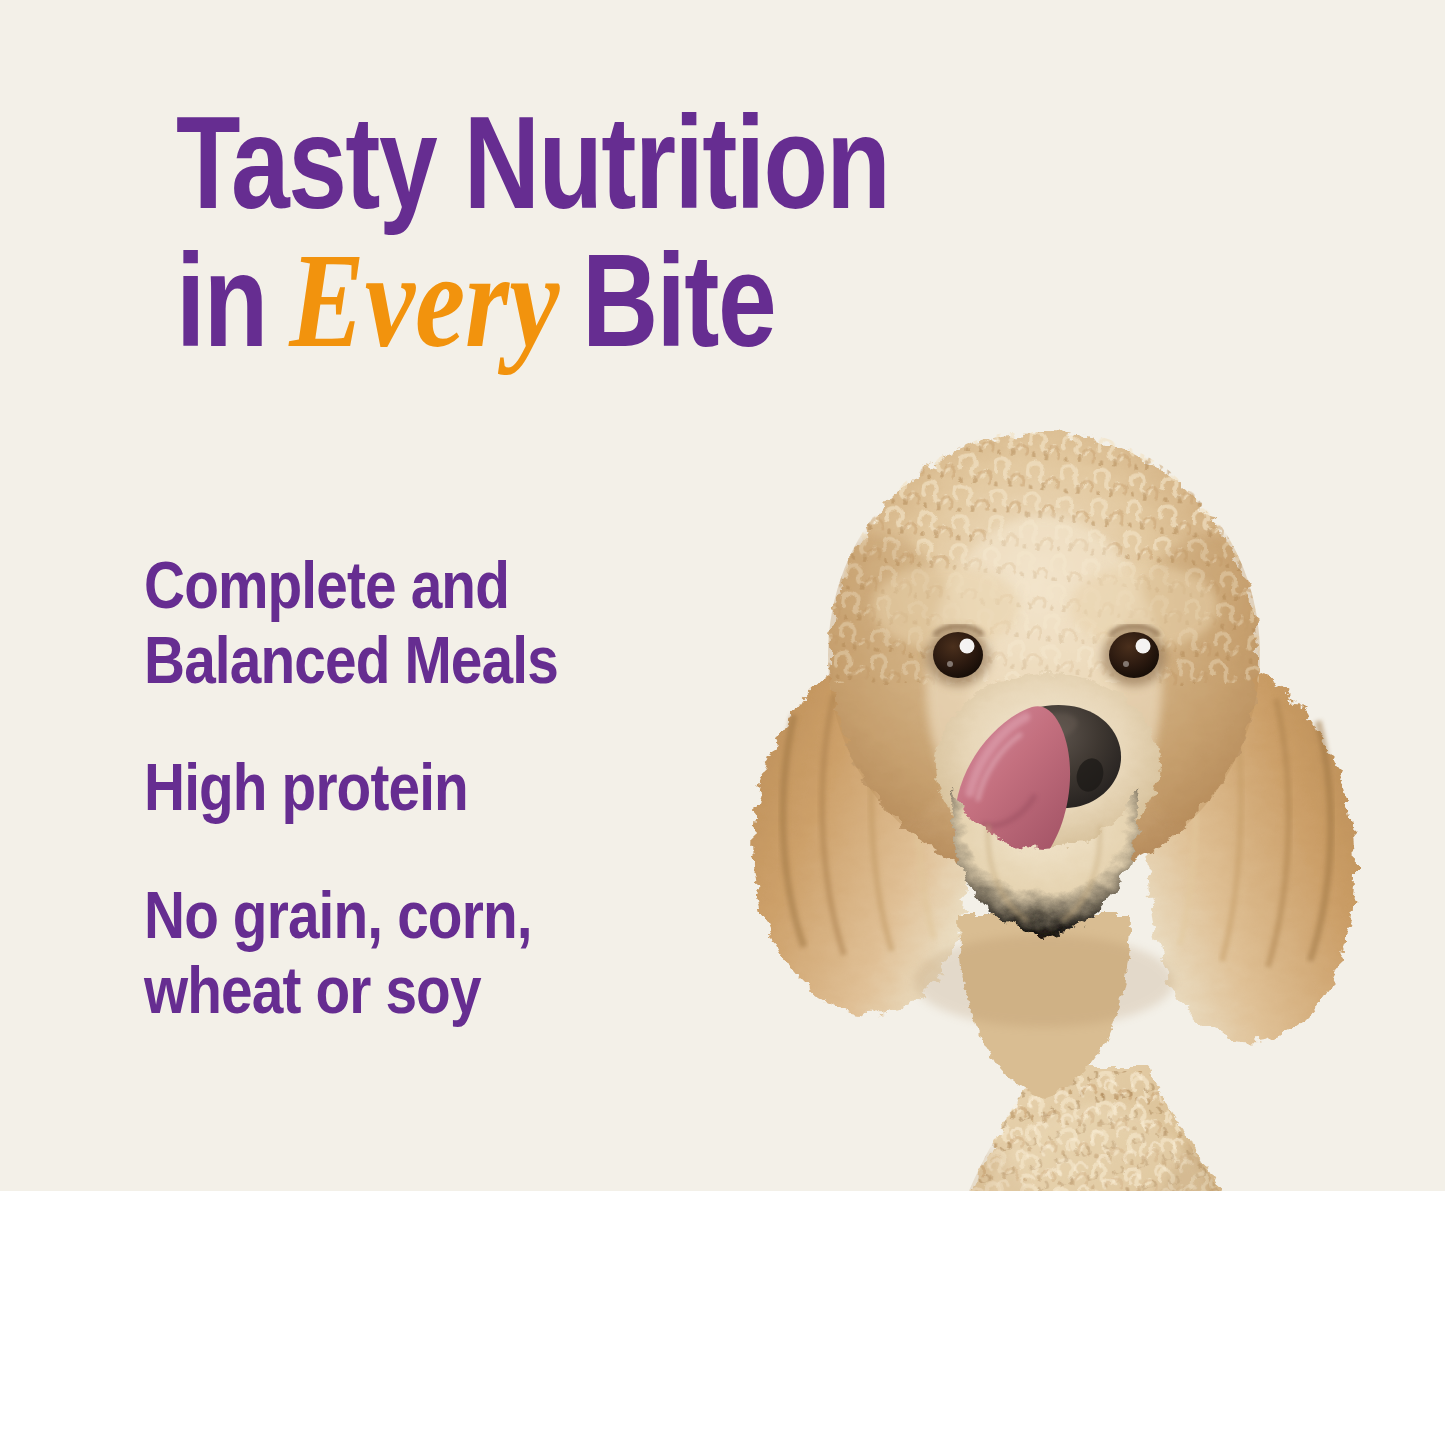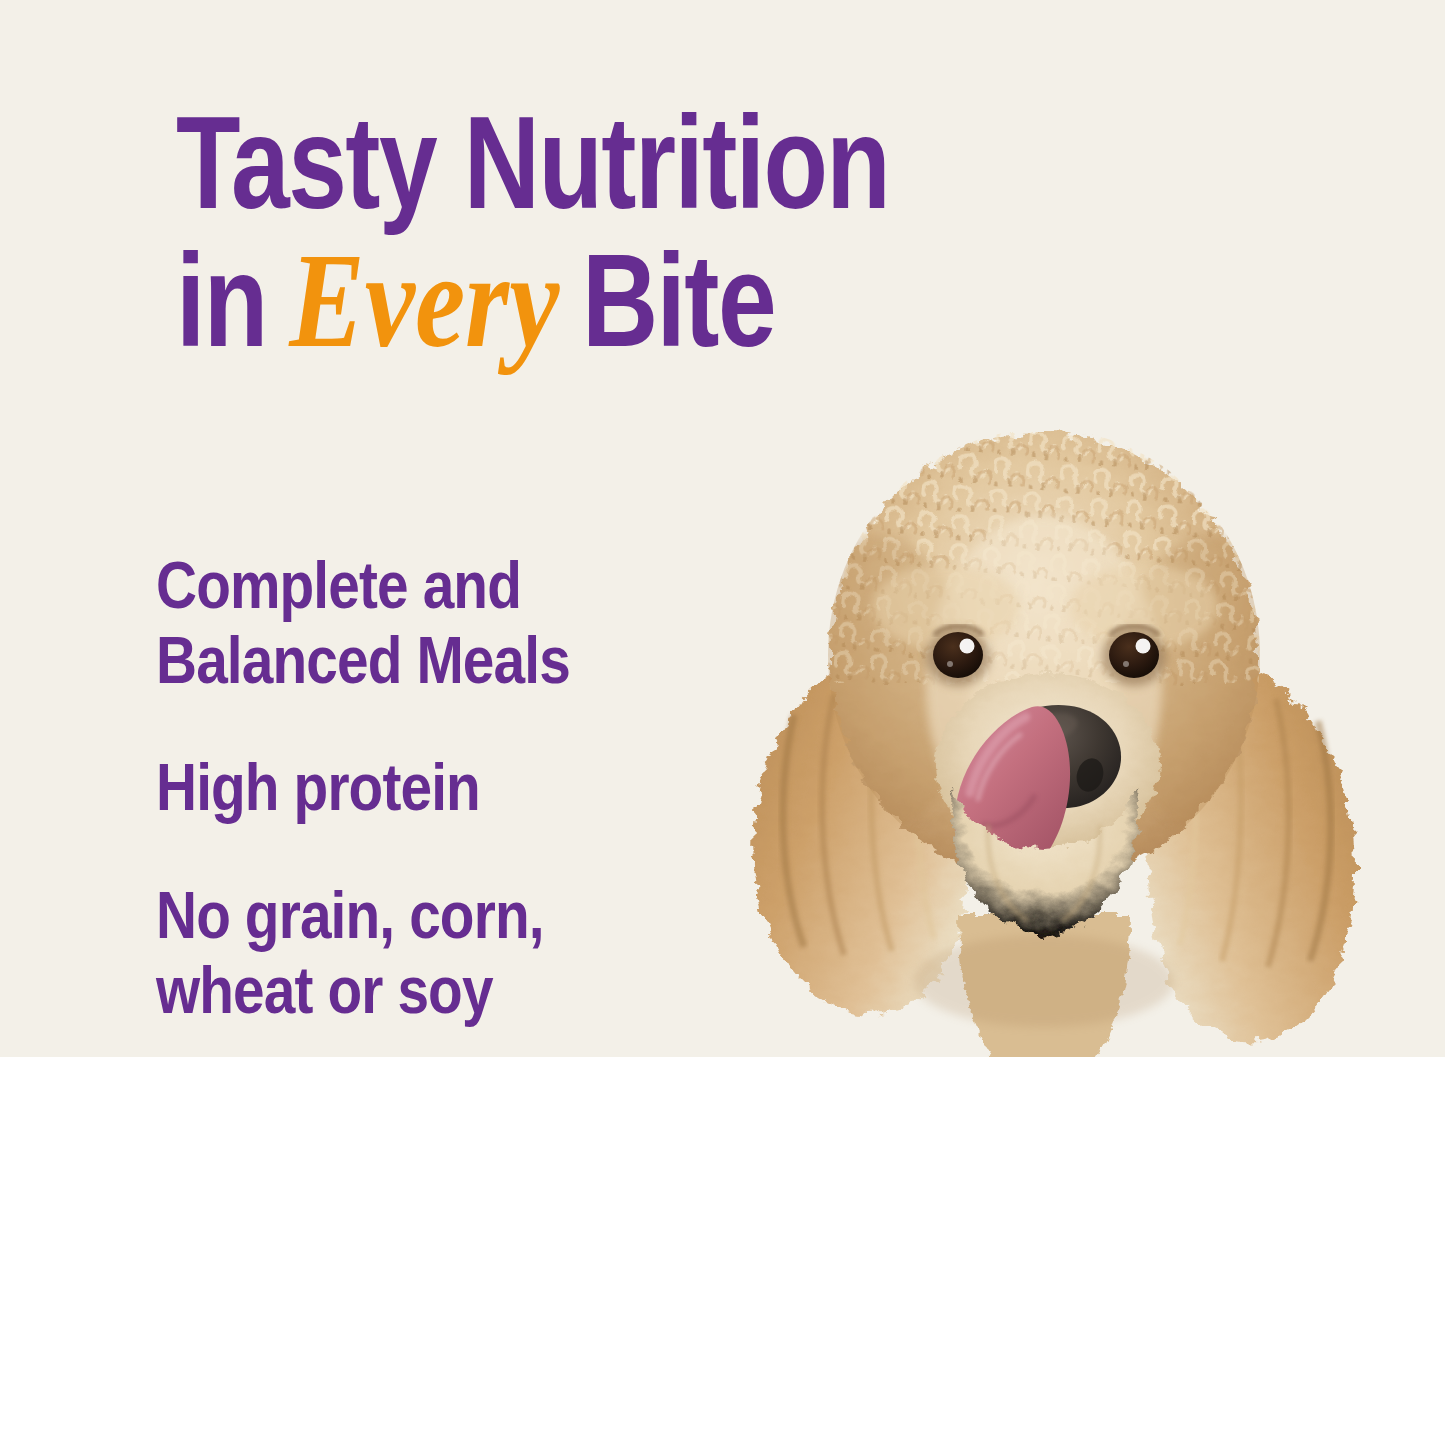--- a/index.html
+++ b/index.html
@@ -7,21 +7,21 @@
     padding: 0;
   }
   body {
     background: #ffffff;
     font-family: "Liberation Sans", sans-serif;
   }
 
   .ad {
     position: relative;
     width: 1445px;
-    height: 1057px;
+    height: 1191px;
     background: #F3F0E8;
     overflow: hidden;
   }
 
   
   .headline {
     position: absolute;
     left: 176px;
     top: 96px;
     width: 1120px;
@@ -43,21 +43,21 @@
     color: #F2930D;
     letter-spacing: 0px;
     font-size: 136px;
     transform: scaleX(1.04);
     display: inline-block;
   }
 
   
   .benefits {
     position: absolute;
-    left: 156px;
+    left: 144px;
     top: 548px;
     width: 620px;
   }
   .benefit {
     font-family: "Liberation Sans", sans-serif;
     font-weight: bold;
     font-size: 66px;
     line-height: 1.14;
     letter-spacing: -1px;
     color: #662D91;

